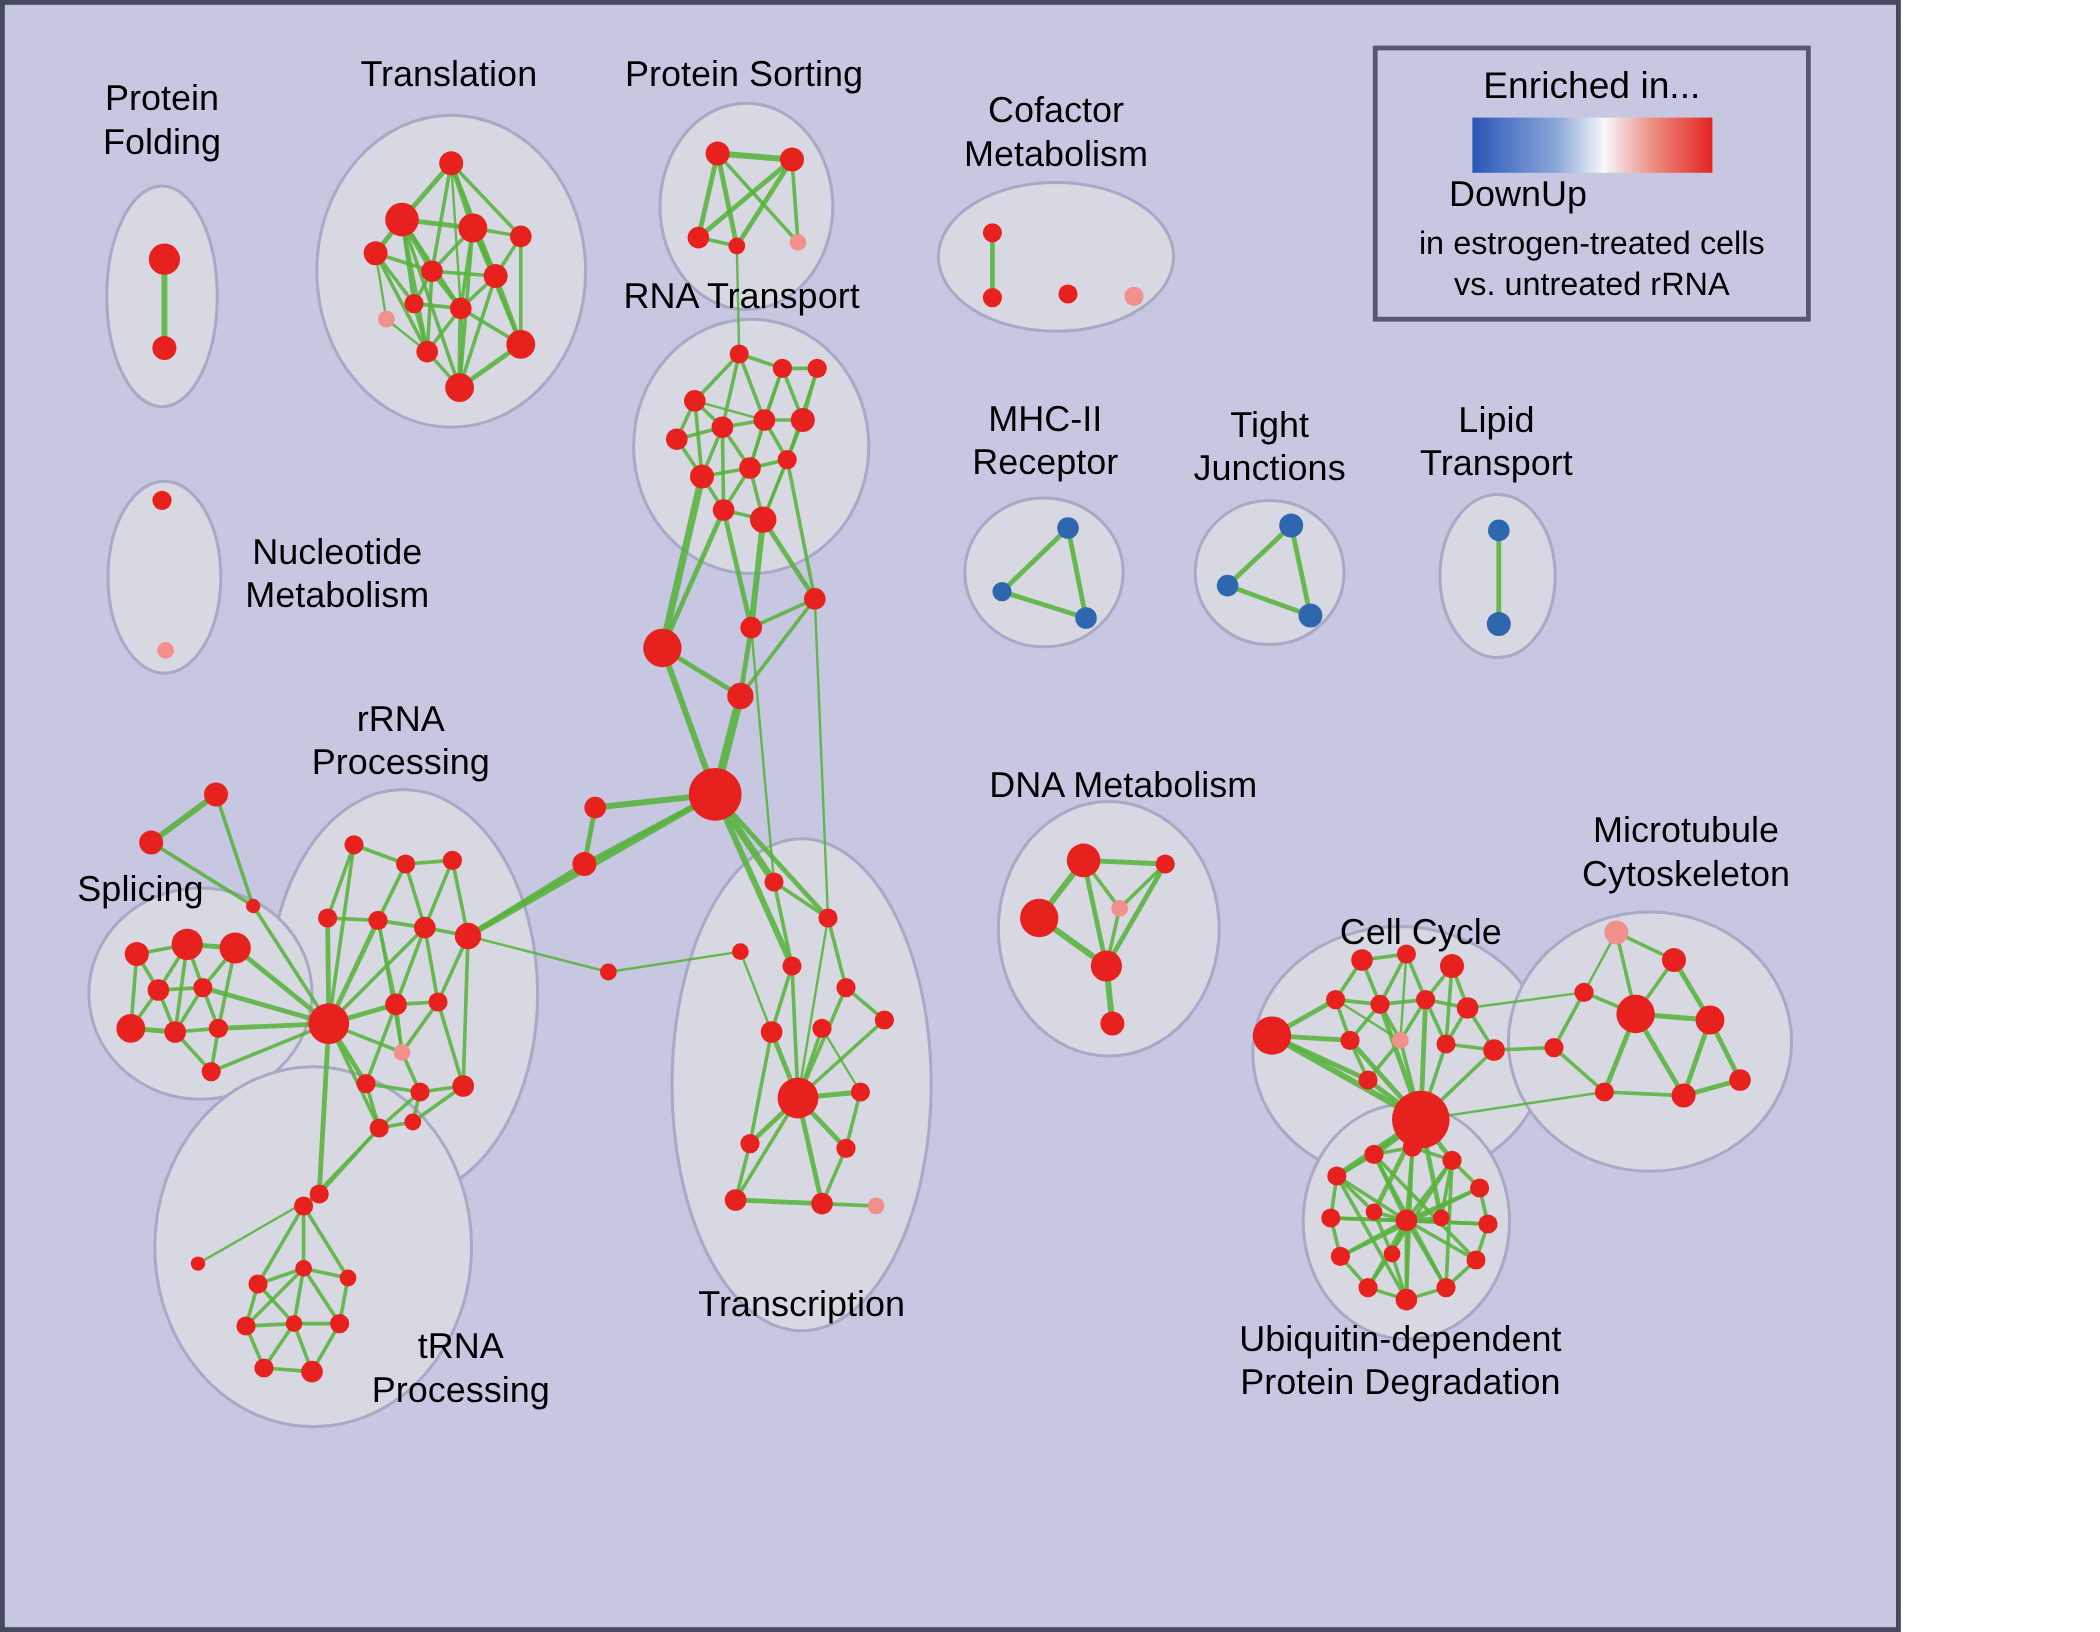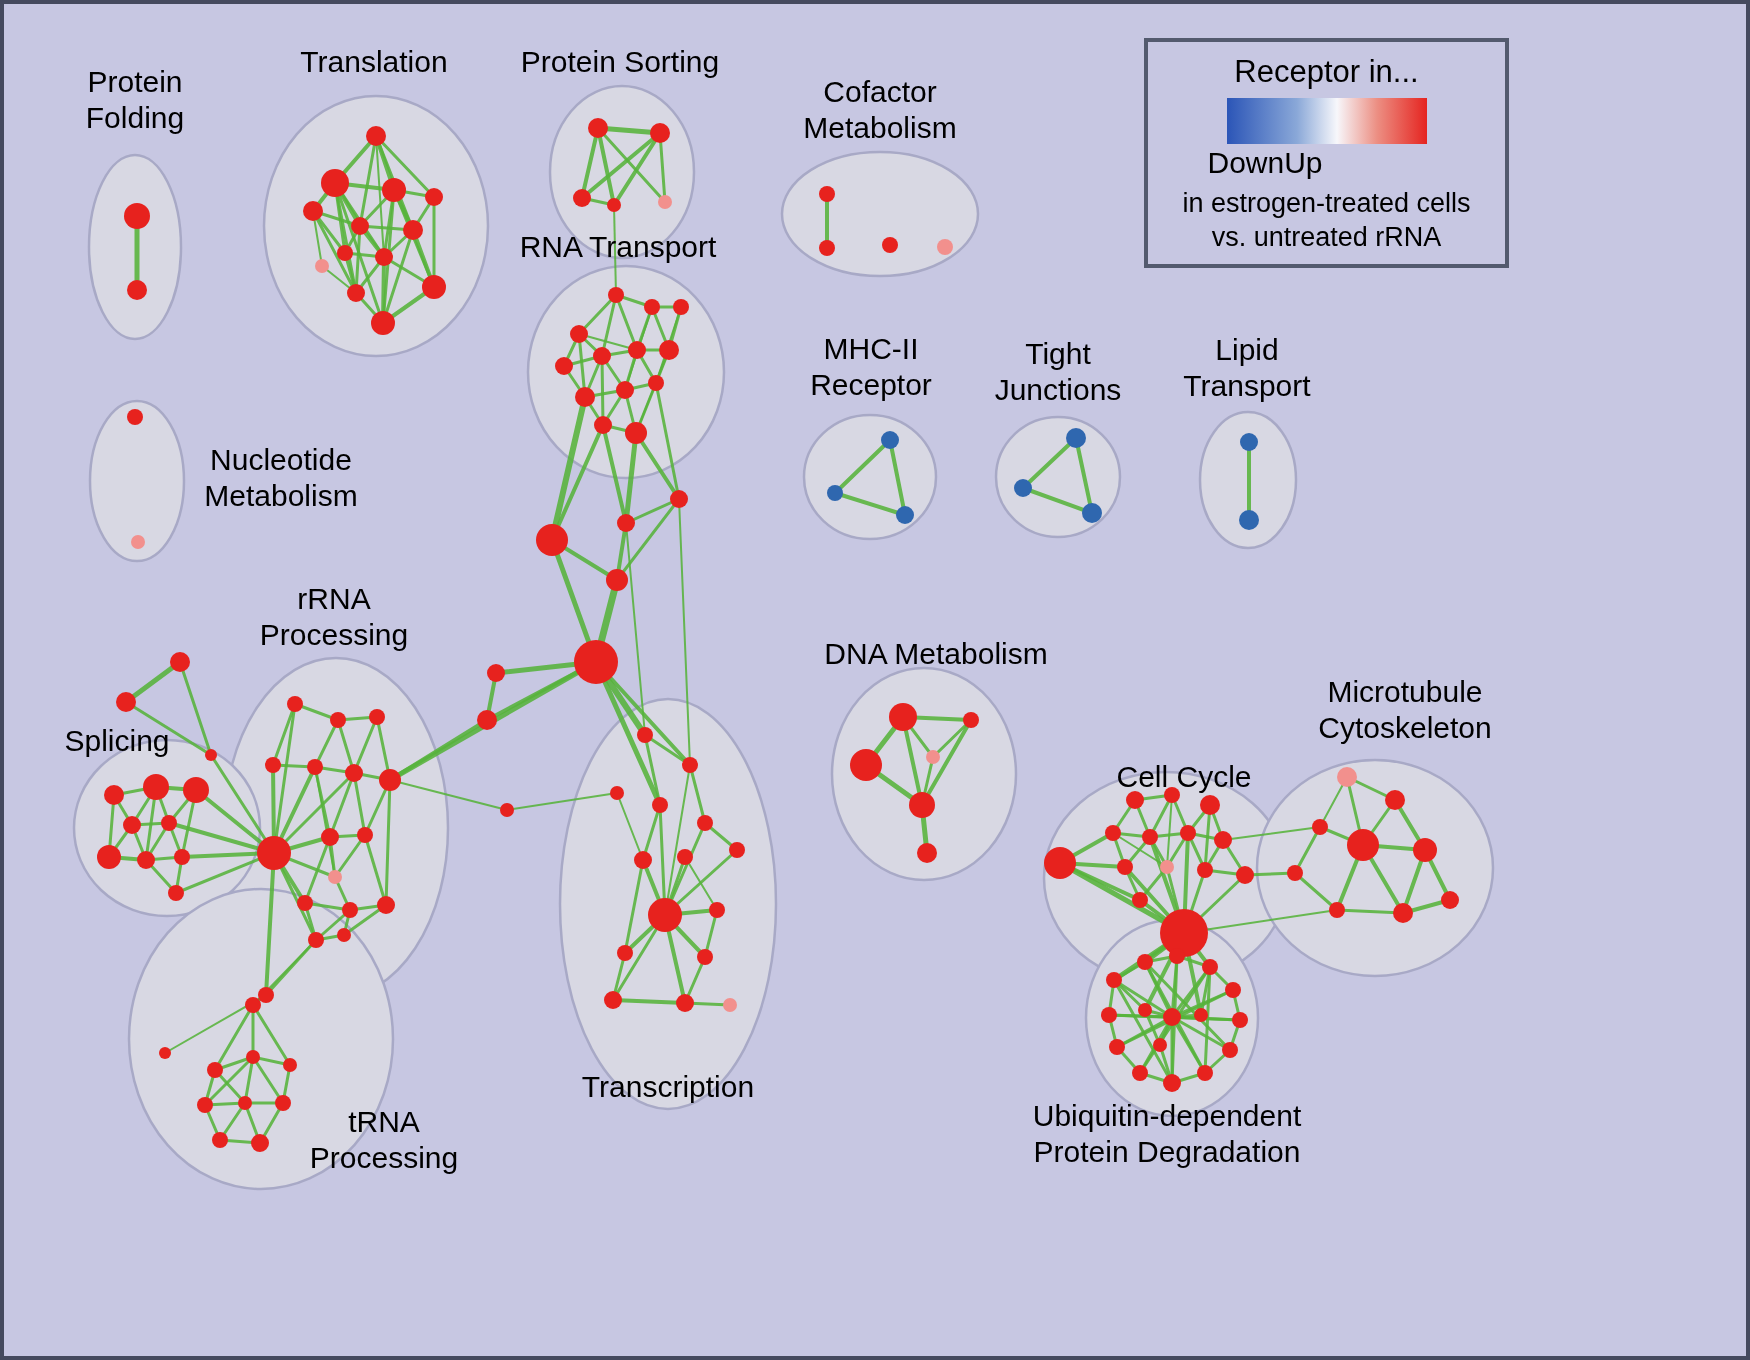--- a/index.html
+++ b/index.html
@@ -1,19 +1,19 @@
 <!DOCTYPE html>
 <html><head>
 <meta charset="utf-8">
 <style>
   html, body { margin: 0; padding: 0; }
   body { font-family: "Liberation Sans", sans-serif; }
   .figure {
     position: relative;
-    width: 1750px;
+    width: 1584px;
     height: 1360px;
     box-sizing: border-box;
     border: 4px solid #454a5e;
     background: #c7c7e2;
     overflow: hidden;
   }
   svg.network { position: absolute; left: 0; top: 0; }
   svg.network text {
     font-family: "Liberation Sans", sans-serif;
     fill: #000;
@@ -572,21 +572,21 @@
       <text x="664" y="1093" text-anchor="middle" font-size="30">Transcription</text>
       <text x="932" y="660" text-anchor="middle" font-size="30">DNA Metabolism</text>
       <text x="1180" y="783" text-anchor="middle" font-size="30">Cell Cycle</text>
       <text x="1401" y="698" text-anchor="middle" font-size="30">Microtubule</text>
       <text x="1401" y="734" text-anchor="middle" font-size="30">Cytoskeleton</text>
       <text x="1163" y="1122" text-anchor="middle" font-size="30">Ubiquitin-dependent</text>
       <text x="1163" y="1158" text-anchor="middle" font-size="30">Protein Degradation</text>
     </svg>
 
   <div class="legend">
-    <div class="legend-title">Receptor in...</div>
+    <div class="legend-title">Enriched in...</div>
     <div class="gradient-bar" id="gradient-bar" style="background: linear-gradient(to right, rgb(43, 85, 183) 0%, rgb(138, 168, 216) 35%, rgb(247, 247, 251) 55%, rgb(236, 143, 131) 75%, rgb(229, 36, 32) 100%);"></div>
     <div class="updown-row">
       <span>Down</span>
       <span>Up</span>
     </div>
     <div class="caption first">in estrogen-treated cells</div>
     <div class="caption">vs. untreated rRNA</div>
   </div>
 </div>
 

